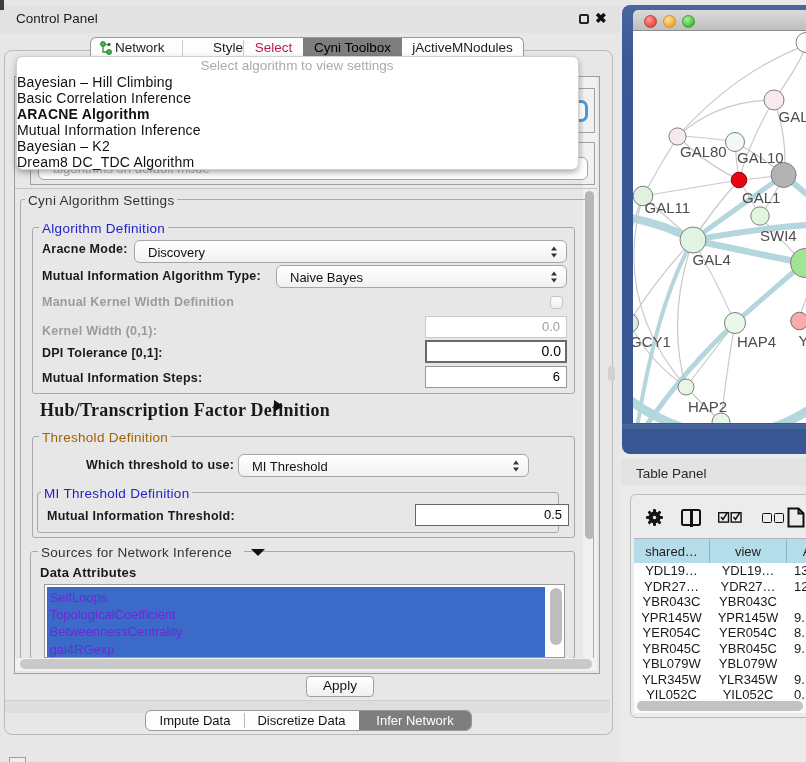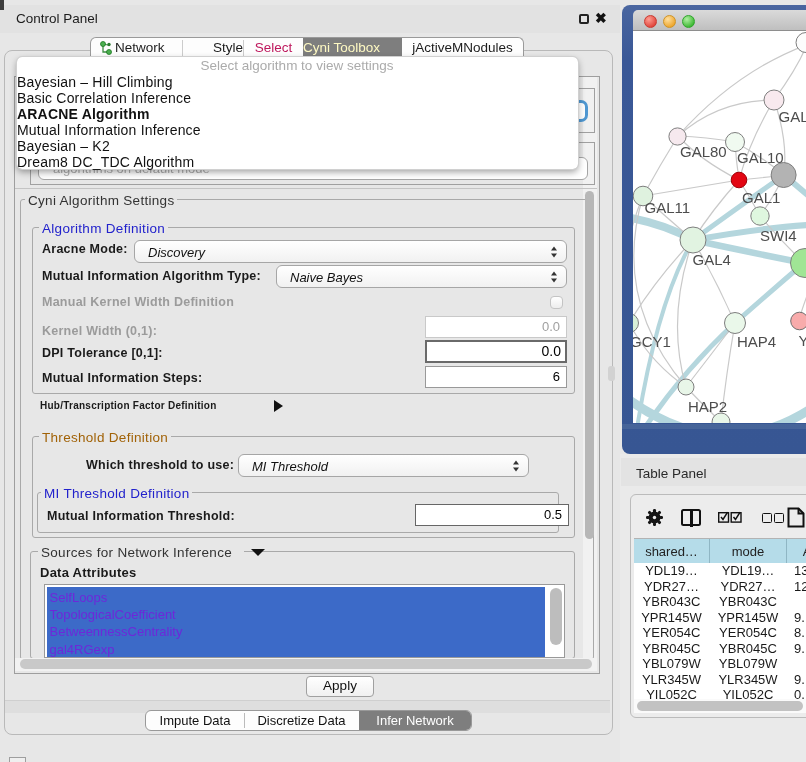--- a/index.html
+++ b/index.html
@@ -4,21 +4,21 @@
 <style>
   html,body{margin:0;padding:0;}
   body{width:806px;height:762px;position:relative;overflow:hidden;
        background:#e7e7e7;font-family:"Liberation Sans",sans-serif;}
   .abs{position:absolute;}
   .grouplab{position:absolute;background:#e7e7e7;padding:0 3px;font-size:13.5px;color:#333;letter-spacing:0.3px;}
   .boldlab{position:absolute;font-size:12.5px;font-weight:bold;color:#1a1a1a;letter-spacing:0.25px;}
   .graylab{position:absolute;font-size:12.5px;font-weight:bold;color:#9b9b9b;letter-spacing:0.25px;}
   .combo{position:absolute;background:linear-gradient(#ffffff,#f1f1f1);
          border:1px solid #a6a6a6;border-radius:6px;font-size:13px;color:#111;}
-  .combo .txt{position:absolute;left:13px;top:50%;transform:translateY(-50%);font-style:italic;}
+  .combo .txt{position:absolute;left:13px;top:50%;transform:translateY(-50%);}
   .spin{position:absolute;right:8px;top:50%;transform:translateY(-50%);width:7px;height:11px;}
   .spin:before{content:"";position:absolute;left:0;top:0;border-left:3.5px solid transparent;
     border-right:3.5px solid transparent;border-bottom:4.5px solid #333;}
   .spin:after{content:"";position:absolute;left:0;bottom:0;border-left:3.5px solid transparent;
     border-right:3.5px solid transparent;border-top:4.5px solid #333;}
   .tfield{position:absolute;background:#fff;text-align:right;font-size:13px;color:#000;
           padding-right:6px;box-sizing:border-box;}
   .gbox{position:absolute;border:1px solid #a9a9a9;border-radius:3px;}
 </style>
 </head>
@@ -68,21 +68,21 @@
 
 <div class="graylab" style="left:42px;top:324px;">Kernel Width (0,1):</div>
 <div class="tfield" style="left:425px;top:316px;width:142px;height:22px;border:1px solid #c9c9c9;color:#a0a0a0;line-height:20px;">0.0</div>
 
 <div class="boldlab" style="left:42px;top:346px;">DPI Tolerance [0,1]:</div>
 <div class="tfield" style="left:425px;top:340px;width:142px;height:23px;border:2px solid #6a6a6a;font-size:14px;line-height:19px;padding-right:4px;">0.0</div>
 
 <div class="boldlab" style="left:42px;top:371px;">Mutual Information Steps:</div>
 <div class="tfield" style="left:425px;top:366px;width:142px;height:22px;border:1px solid #999;line-height:20px;">6</div>
 
-<div class="boldlab" style="left:40px;top:400px;font-size:10px;">Hub/Transcription Factor Definition</div>
+<div class="boldlab" style="left:40px;top:400px;font-size:18px;font-family:Liberation Serif, serif;">Hub/Transcription Factor Definition</div>
 <div class="abs" style="left:274px;top:400px;width:0;height:0;border-top:6px solid transparent;border-bottom:6px solid transparent;border-left:9px solid #111;"></div>
 
 <div class="gbox" style="left:32px;top:436px;width:541px;height:100px;"></div>
 <div class="grouplab" style="left:39px;top:430px;color:#a16207;">Threshold Definition</div>
 
 <div class="boldlab" style="left:86px;top:458px;">Which threshold to use:</div>
 <div class="combo" style="left:238px;top:454px;width:289px;height:21px;">
     <span class="txt">MI Threshold</span>
     <span class="spin"></span>
   </div>
@@ -121,21 +121,21 @@
   <div style="position:absolute;left:99px;top:0;width:113px;height:19px;text-align:center;line-height:19px;color:#111;">Discretize Data</div>
   <div style="position:absolute;left:213px;top:0;width:112px;height:19px;background:#7e7e7e;text-align:center;line-height:19px;color:#fff;">Infer Network</div>
 </div>
 
 <div class="abs" style="left:90px;top:37px;width:432px;height:20px;border:1px solid #9a9a9a;border-bottom:none;border-radius:6px 6px 0 0;background:#fdfdfd;overflow:hidden;font-size:13.5px;">
   <div style="position:absolute;left:24px;top:0;width:67px;height:20px;line-height:19px;color:#1c1c1c;">Network</div>
   <div style="position:absolute;left:91px;top:2px;width:1px;height:16px;background:#ccc;"></div>
   <div style="position:absolute;left:92px;top:0;width:60px;height:20px;text-align:right;line-height:19px;color:#1c1c1c;">Style</div>
   <div style="position:absolute;left:152px;top:2px;width:1px;height:16px;background:#ccc;"></div>
   <div style="position:absolute;left:153px;top:0;width:59px;height:20px;text-align:center;line-height:19px;color:#be185d;">Select</div>
-  <div style="position:absolute;left:212px;top:0;width:99px;height:20px;background:#7e7e7e;line-height:19px;color:#fef9c3;">Cyni Toolbox</div>
+  <div style="position:absolute;left:212px;top:0;width:99px;height:20px;background:#7e7e7e;text-align:center;line-height:19px;color:#000000;">Cyni Toolbox</div>
   <div style="position:absolute;left:311px;top:0;width:121px;height:20px;text-align:center;line-height:19px;color:#1c1c1c;">jActiveMNodules</div>
   <svg style="position:absolute;left:8px;top:2px;" width="14" height="16" viewBox="0 0 14 16">
     <path d="M4,4 L4,12 L10,12" fill="none" stroke="#3d8f42" stroke-width="1.3"></path>
     <line x1="4" y1="4" x2="9" y2="5" stroke="#3d8f42" stroke-width="1"></line>
     <circle cx="4" cy="4" r="2.5" fill="#4caf50" stroke="#1d7a22" stroke-width="0.8"></circle>
     <circle cx="10" cy="12" r="2.5" fill="#4caf50" stroke="#1d7a22" stroke-width="0.8"></circle>
     <circle cx="10" cy="4.5" r="1.7" fill="#2e7d32"></circle>
   </svg>
 </div>
 
@@ -273,21 +273,21 @@
   </svg>
   <div style="position:absolute;left:130.5px;top:17.5px;width:8px;height:8px;border:1.5px solid #111;border-radius:1.5px;"></div>
   <div style="position:absolute;left:142.5px;top:17.5px;width:8px;height:8px;border:1.5px solid #111;border-radius:1.5px;"></div>
   <svg style="position:absolute;left:156px;top:12px;" width="28" height="21" viewBox="0 0 28 21">
     <path d="M1.5,1.5 h10 l5,5 v13 h-15 z" fill="none" stroke="#111" stroke-width="2"></path>
     <path d="M11.5,1.5 v5 h5" fill="none" stroke="#111" stroke-width="2"></path>
   </svg>
 
   <div style="position:absolute;left:3px;top:43px;width:187px;height:25px;background:#b5dce9;border-top:1px solid #b3b3b3;border-bottom:1px solid #94aab2;">
     <div style="position:absolute;left:0;top:0;width:75px;height:25px;text-align:center;line-height:25px;font-size:13px;color:#222;border-right:1px solid #8fb6c4;">shared…</div>
-    <div style="position:absolute;left:76px;top:0;width:76px;height:25px;text-align:center;line-height:25px;font-size:13px;color:#222;border-right:1px solid #8fb6c4;">mode</div>
+    <div style="position:absolute;left:76px;top:0;width:76px;height:25px;text-align:center;line-height:25px;font-size:13px;color:#222;border-right:1px solid #8fb6c4;">view</div>
     <div style="position:absolute;left:153px;top:0;width:40px;height:25px;text-align:center;line-height:25px;font-size:13px;color:#222;">A</div>
   </div>
 
   <div style="position:absolute;left:3px;top:68px;width:187px;height:137px;background:#fff;font-size:13px;color:#1a1a1a;padding-top:5px;box-sizing:border-box;">
     <div style="position:absolute;left:0;top:0;width:75px;text-align:center;line-height:15.5px;">YDL19…<br>YDR27…<br>YBR043C<br>YPR145W<br>YER054C<br>YBR045C<br>YBL079W<br>YLR345W<br>YIL052C</div>
     <div style="position:absolute;left:76px;top:0;width:76px;text-align:center;line-height:15.5px;">YDL19…<br>YDR27…<br>YBR043C<br>YPR145W<br>YER054C<br>YBR045C<br>YBL079W<br>YLR345W<br>YIL052C</div>
     <div style="position:absolute;left:160px;top:0;width:30px;line-height:15.5px;">13<br>12<br>&nbsp;<br>9.<br>8.<br>9.<br>&nbsp;<br>9.<br>0.</div>
   </div>
 
   <div style="position:absolute;left:3px;top:204px;width:187px;height:14px;background:#fafafa;"></div>

